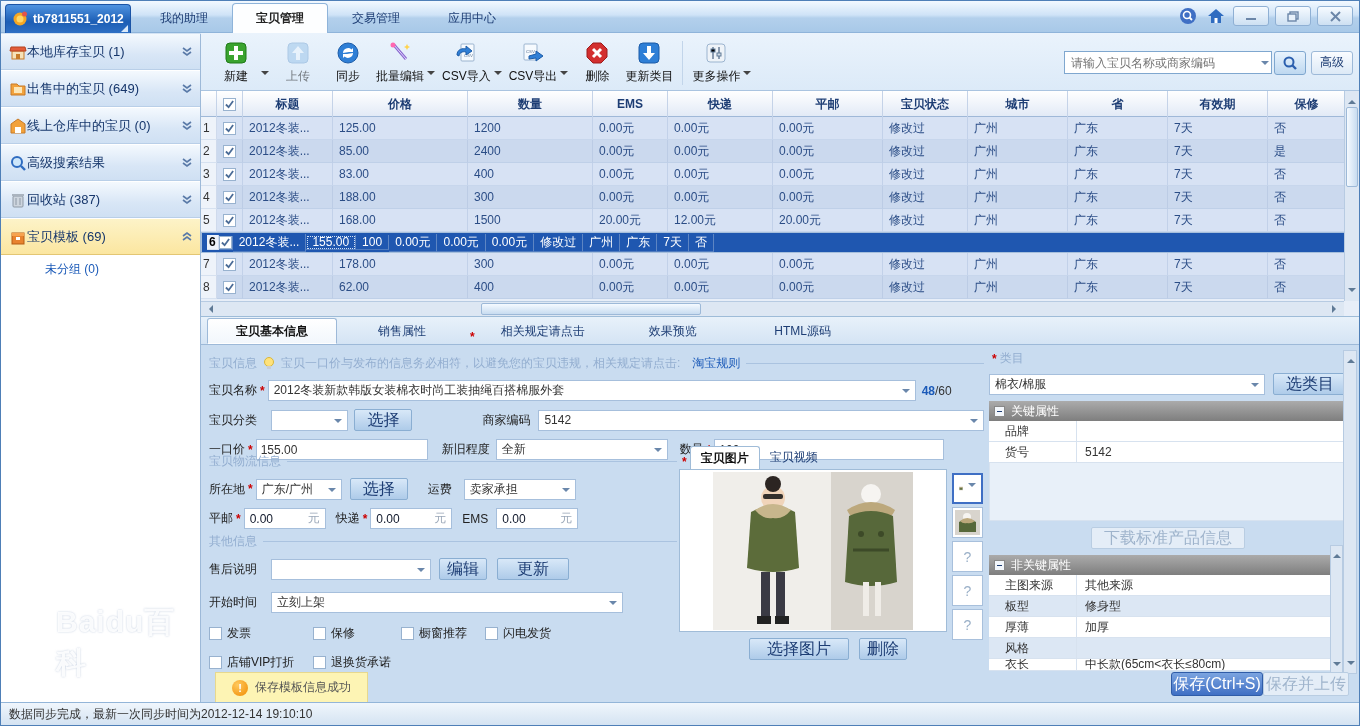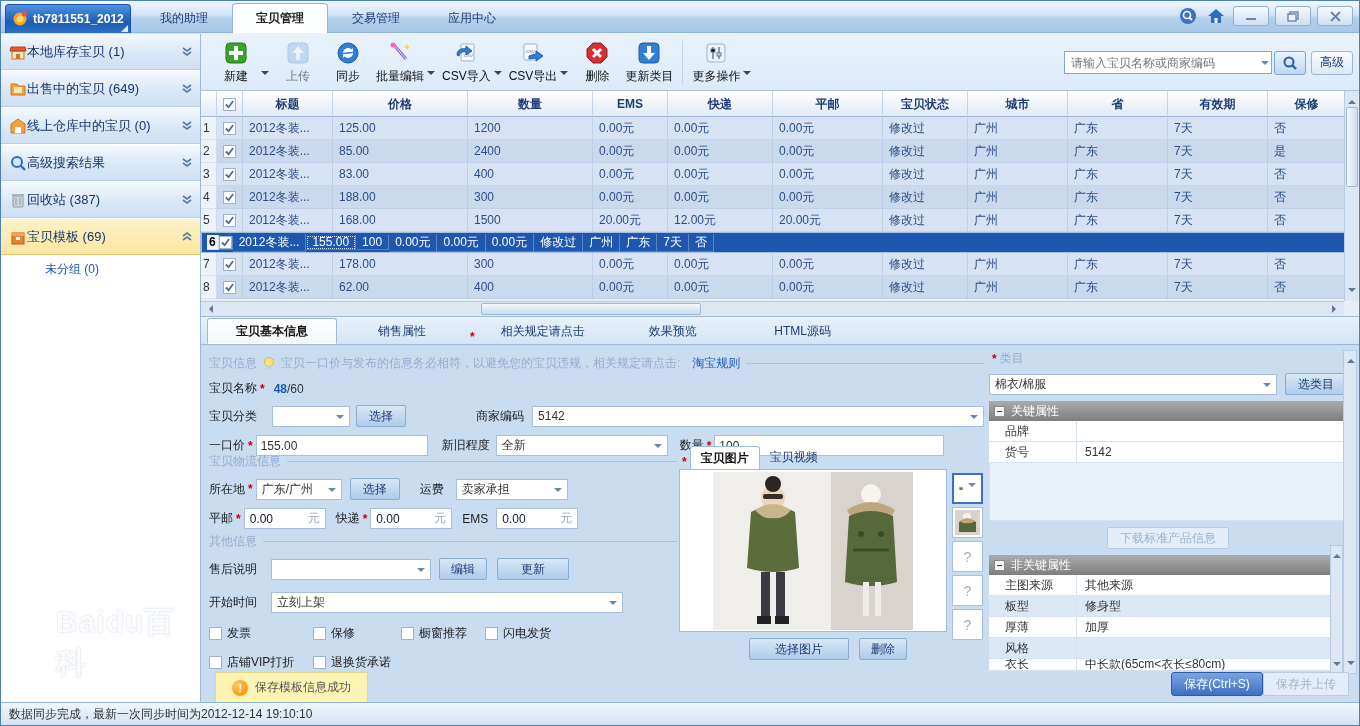--- a/index.html
+++ b/index.html
@@ -88,21 +88,21 @@
   .frow { display:flex; align-items:center; margin-top:8px; }
   .lbl { color:#222; white-space:nowrap; }
   .inp { background:#fff; border:1px solid #a6bfdc; height:21px; font-size:12px; color:#333; padding:0 4px; font-family:inherit; }
   .sel { position:relative; background:#fff; border:1px solid #a6bfdc; height:21px; display:flex; align-items:center; padding:0 18px 0 5px;
     color:#333; cursor:pointer; white-space:nowrap; overflow:hidden; }
   .sel::after { content:""; position:absolute; right:5px; top:8px; border:4px solid transparent; border-top-color:#6a87ab; }
   .inp-unit { display:flex; align-items:center; background:#fff; border:1px solid #a6bfdc; height:21px; padding:0 5px; }
   .inp-unit input { border:none; outline:none; font-size:12px; color:#0f172a; font-family:Liberation Sans, sans-serif; width:58px; background:transparent; }
   .inp-unit .unit { color:#9aa7b8; }
   .btn { display:inline-flex; align-items:center; justify-content:center; border:1px solid #8aaed2; background:linear-gradient(#eef6fe,#c6dcf1);
-    color:#1d3d74; font-size:12px; height:22px; padding:0 12px; border-radius:2px; cursor:pointer; white-space:nowrap; }
+    color:#1d3d74; font-size:16px; height:22px; padding:0 12px; border-radius:2px; cursor:pointer; white-space:nowrap; }
   .btn.primary { background:linear-gradient(#7ba4e0,#3f6fc4); border-color:#2f5ca8; color:#fff; border-radius:3px; }
   .btn.disabled { background:#e4edf7; color:#9fb4cc; border-color:#b9cde2; cursor:default; }
   .fs-info { position:absolute; left:8px; top:38px; width:775px; }
   .fs-logi { position:absolute; left:8px; top:136px; width:468px; }
   .fs-other { position:absolute; left:8px; top:216px; width:468px; }
   .cbrow { display:flex; align-items:center; margin-top:12px; }
   .cbrow .cb { margin-right:5px; }
 
   
   .img-panel { position:absolute; left:478px; top:128px; width:305px; }
@@ -612,20 +612,23 @@
               <circle cx="6" cy="5" r="4.5" fill="#ffe27a" stroke="#d9b73c"></circle>
               <rect x="4" y="9" width="4" height="3" fill="#c9cdd4"></rect>
             </svg>
           <span class="tip">宝贝一口价与发布的信息务必相符，以避免您的宝贝违规，相关规定请点击:</span>
           <span class="tip-link">淘宝规则</span>
           <span class="fs-line"></span>
         </div>
         <div class="frow">
           <span class="lbl">宝贝名称</span>
           <span class="req">*</span>
+          <div class="sel" style="width:648px;">
+            <span>2012冬装新款韩版女装棉衣时尚工装抽绳百搭棉服外套</span>
+          </div>
           <span style="margin-left:6px;color:#1b5ab8;font-weight:bold;">48</span>
             <span style="color:#333;">/60</span>
         </div>
         <div class="frow">
           <span class="lbl" style="width:66px;">宝贝分类</span>
           <div class="sel" style="width:80px;">
               <span></span>
             </div>
           <span class="btn" style="margin-left:6px;background:linear-gradient(#d8e8f8,#aecbe9);">选择</span>
           <span class="lbl" style="margin-left:70px;">商家编码</span>

